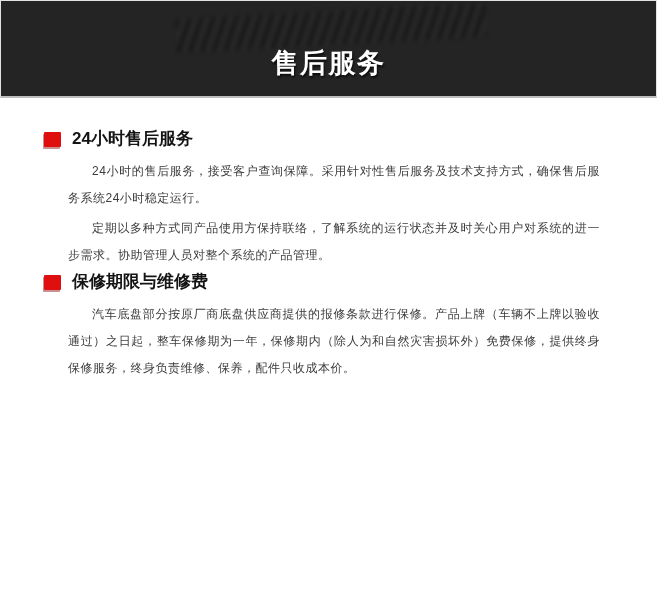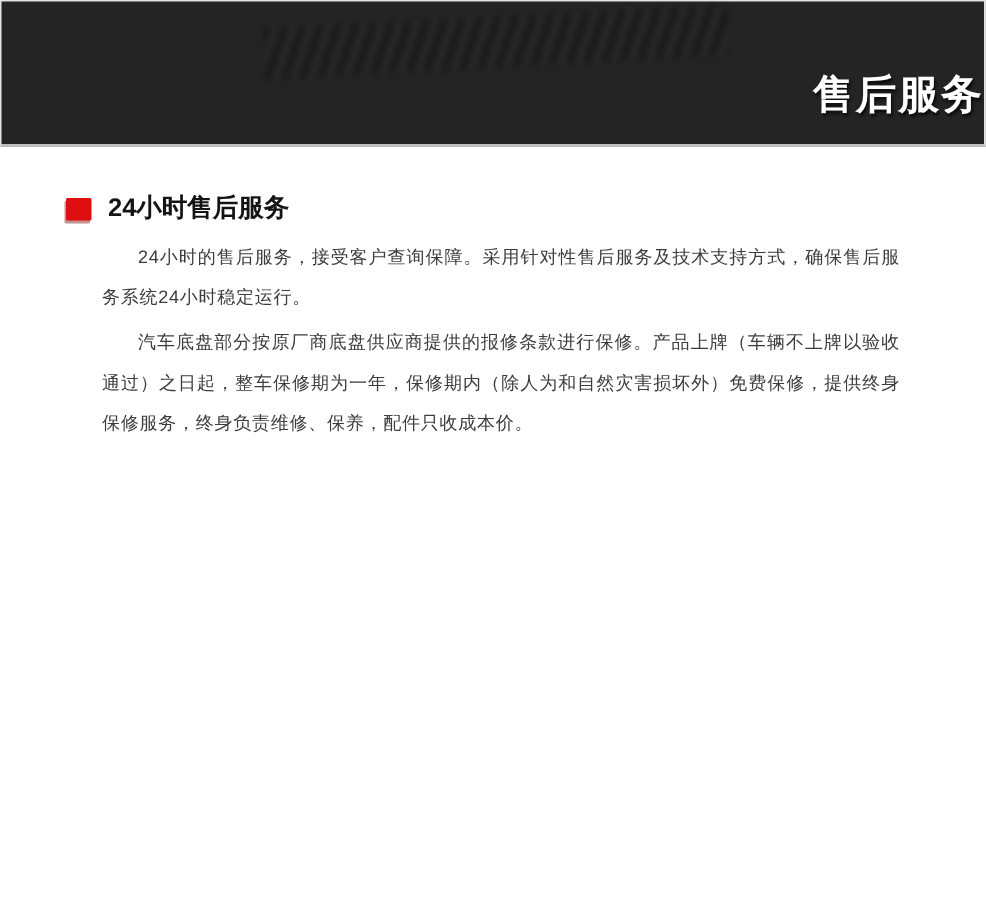--- a/index.html
+++ b/index.html
@@ -22,21 +22,21 @@
     border-left: 1px solid #e3e3e3;
     border-right: 1px solid #e3e3e3;
     border-bottom: 2px solid #bdbdbd;
     box-sizing: border-box;
     overflow: hidden;
   }
   .banner-title {
     position: absolute;
     left: 0; right: 0;
     top: 44px;
-    text-align: right;
+    text-align: center;
     color: var(--title-color, #ffffff);
     font-size: 27px;
     font-weight: bold;
     letter-spacing: 1.5px;
     text-shadow: 1px 2px 2px rgba(0,0,0,0.7);
   }
   .banner-watermark {
     position: absolute;
     top: 10px; left: 175px;
     width: 310px; height: 34px;
@@ -95,20 +95,25 @@
   </div>
   <div class="content" id="sections">
       <section class="section">
         <div class="sec-head">
           <span class="bullet"></span>
           <h2 class="sec-title">24小时售后服务</h2>
         </div>
         <p class="para">24小时的售后服务，接受客户查询保障。采用针对性售后服务及技术支持方式，确保售后服务系统24小时稳定运行。</p>
       </section>
       <section class="section">
+        <p class="para">定期以多种方式同产品使用方保持联络，了解系统的运行状态并及时关心用户对系统的进一步需求。协助管理人员对整个系统的产品管理。</p>
       </section>
       <section class="section">
       </section>
       <section class="section">
+        <div class="sec-head">
+          <span class="bullet"></span>
+          <h2 class="sec-title">保修期限与维修费</h2>
+        </div>
         <p class="para">汽车底盘部分按原厂商底盘供应商提供的报修条款进行保修。产品上牌（车辆不上牌以验收通过）之日起，整车保修期为一年，保修期内（除人为和自然灾害损坏外）免费保修，提供终身保修服务，终身负责维修、保养，配件只收成本价。</p>
       </section>
     </div>
 </div>
 
 </body></html>

